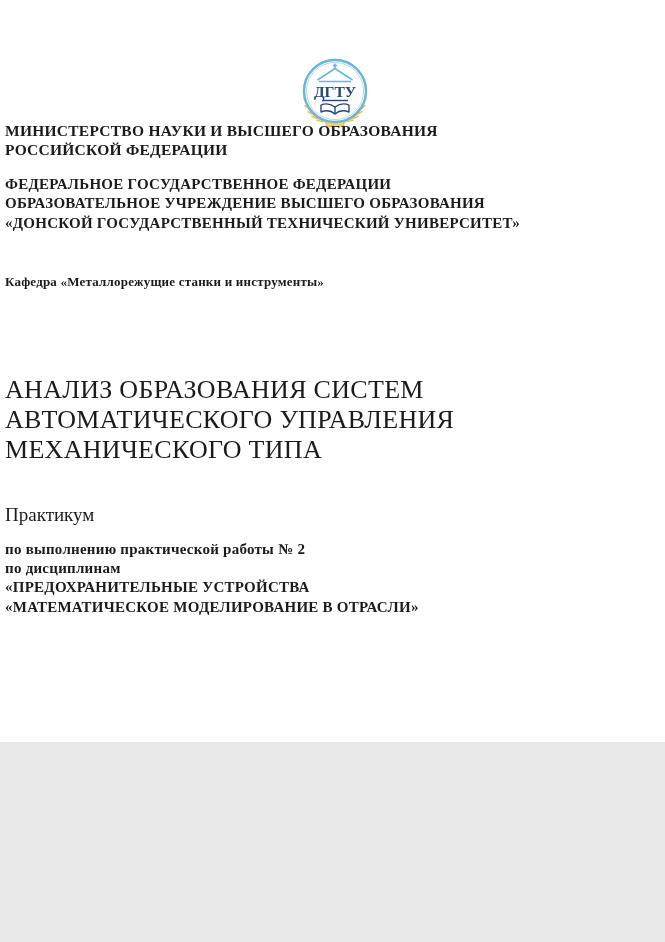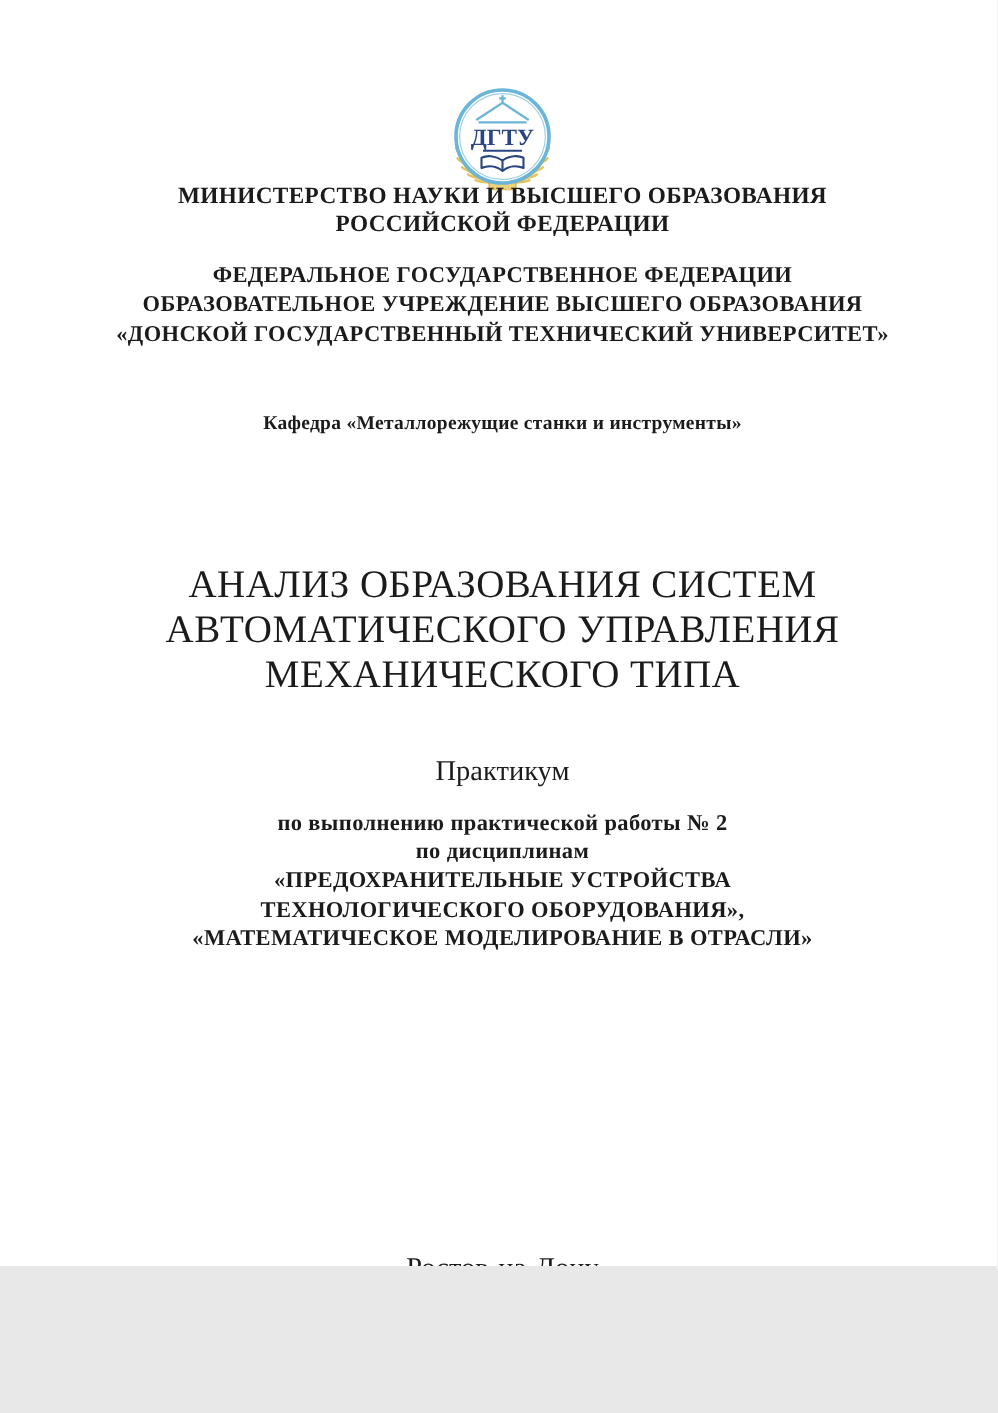--- a/index.html
+++ b/index.html
@@ -1,25 +1,25 @@
 <!DOCTYPE html>
 <html><head>
 <meta charset="utf-8">
 <style>
   html,body{margin:0;padding:0;background:#e8e8e8;}
   .page{
     position:relative;
-    width:665px;height:844px;
+    width:665px;height:742px;
     margin:0 auto;
     background:#ffffff;
     font-family:"Liberation Serif","DejaVu Serif",serif;
     color:#1b1b1b;
     overflow:hidden;
   }
-  .centered{position:absolute;left:5px;right:0;text-align:center;}
+  .centered{position:absolute;left:5px;right:0;}
   .caps-bold{font-weight:bold;font-size:15.5px;line-height:19.3px;letter-spacing:0.25px;}
   .ministry{top:121px;}
   .institution{top:175px;font-size:15px;}
   .department{top:272px;font-weight:bold;font-size:13px;line-height:19px;letter-spacing:0.2px;}
   .main-title{top:375px;font-size:26px;line-height:30px;letter-spacing:0.3px;}
   .subtitle{top:484px;font-size:19px;line-height:22px;margin-top:20px;}
   .details{top:520px;font-weight:bold;font-size:15px;line-height:19.2px;letter-spacing:0.25px;margin-top:20px;}
   .footer{top:836px;font-size:19px;line-height:19.5px;}
   .emblem{position:absolute;left:295px;top:52px;width:80px;height:76px;}
 </style>
@@ -75,21 +75,20 @@
     <div>АВТОМАТИЧЕСКОГО УПРАВЛЕНИЯ</div>
     <div>МЕХАНИЧЕСКОГО ТИПА</div>
   </div>
 
   <div class="centered subtitle">Практикум</div>
 
   <div class="centered details">
     <div>по выполнению практической работы № 2</div>
     <div>по дисциплинам</div>
     <div>«ПРЕДОХРАНИТЕЛЬНЫЕ УСТРОЙСТВА</div>
-    <div>ТЕХНОЛОГИЧЕСКОГО ОБОРУДОВАНИЯ»,</div>
     <div>«МАТЕМАТИЧЕСКОЕ МОДЕЛИРОВАНИЕ В ОТРАСЛИ»</div>
   </div>
 
   <div class="centered footer">
     <div>Ростов-на-Дону</div>
   </div>
 
 </div>
 
 </body></html>

